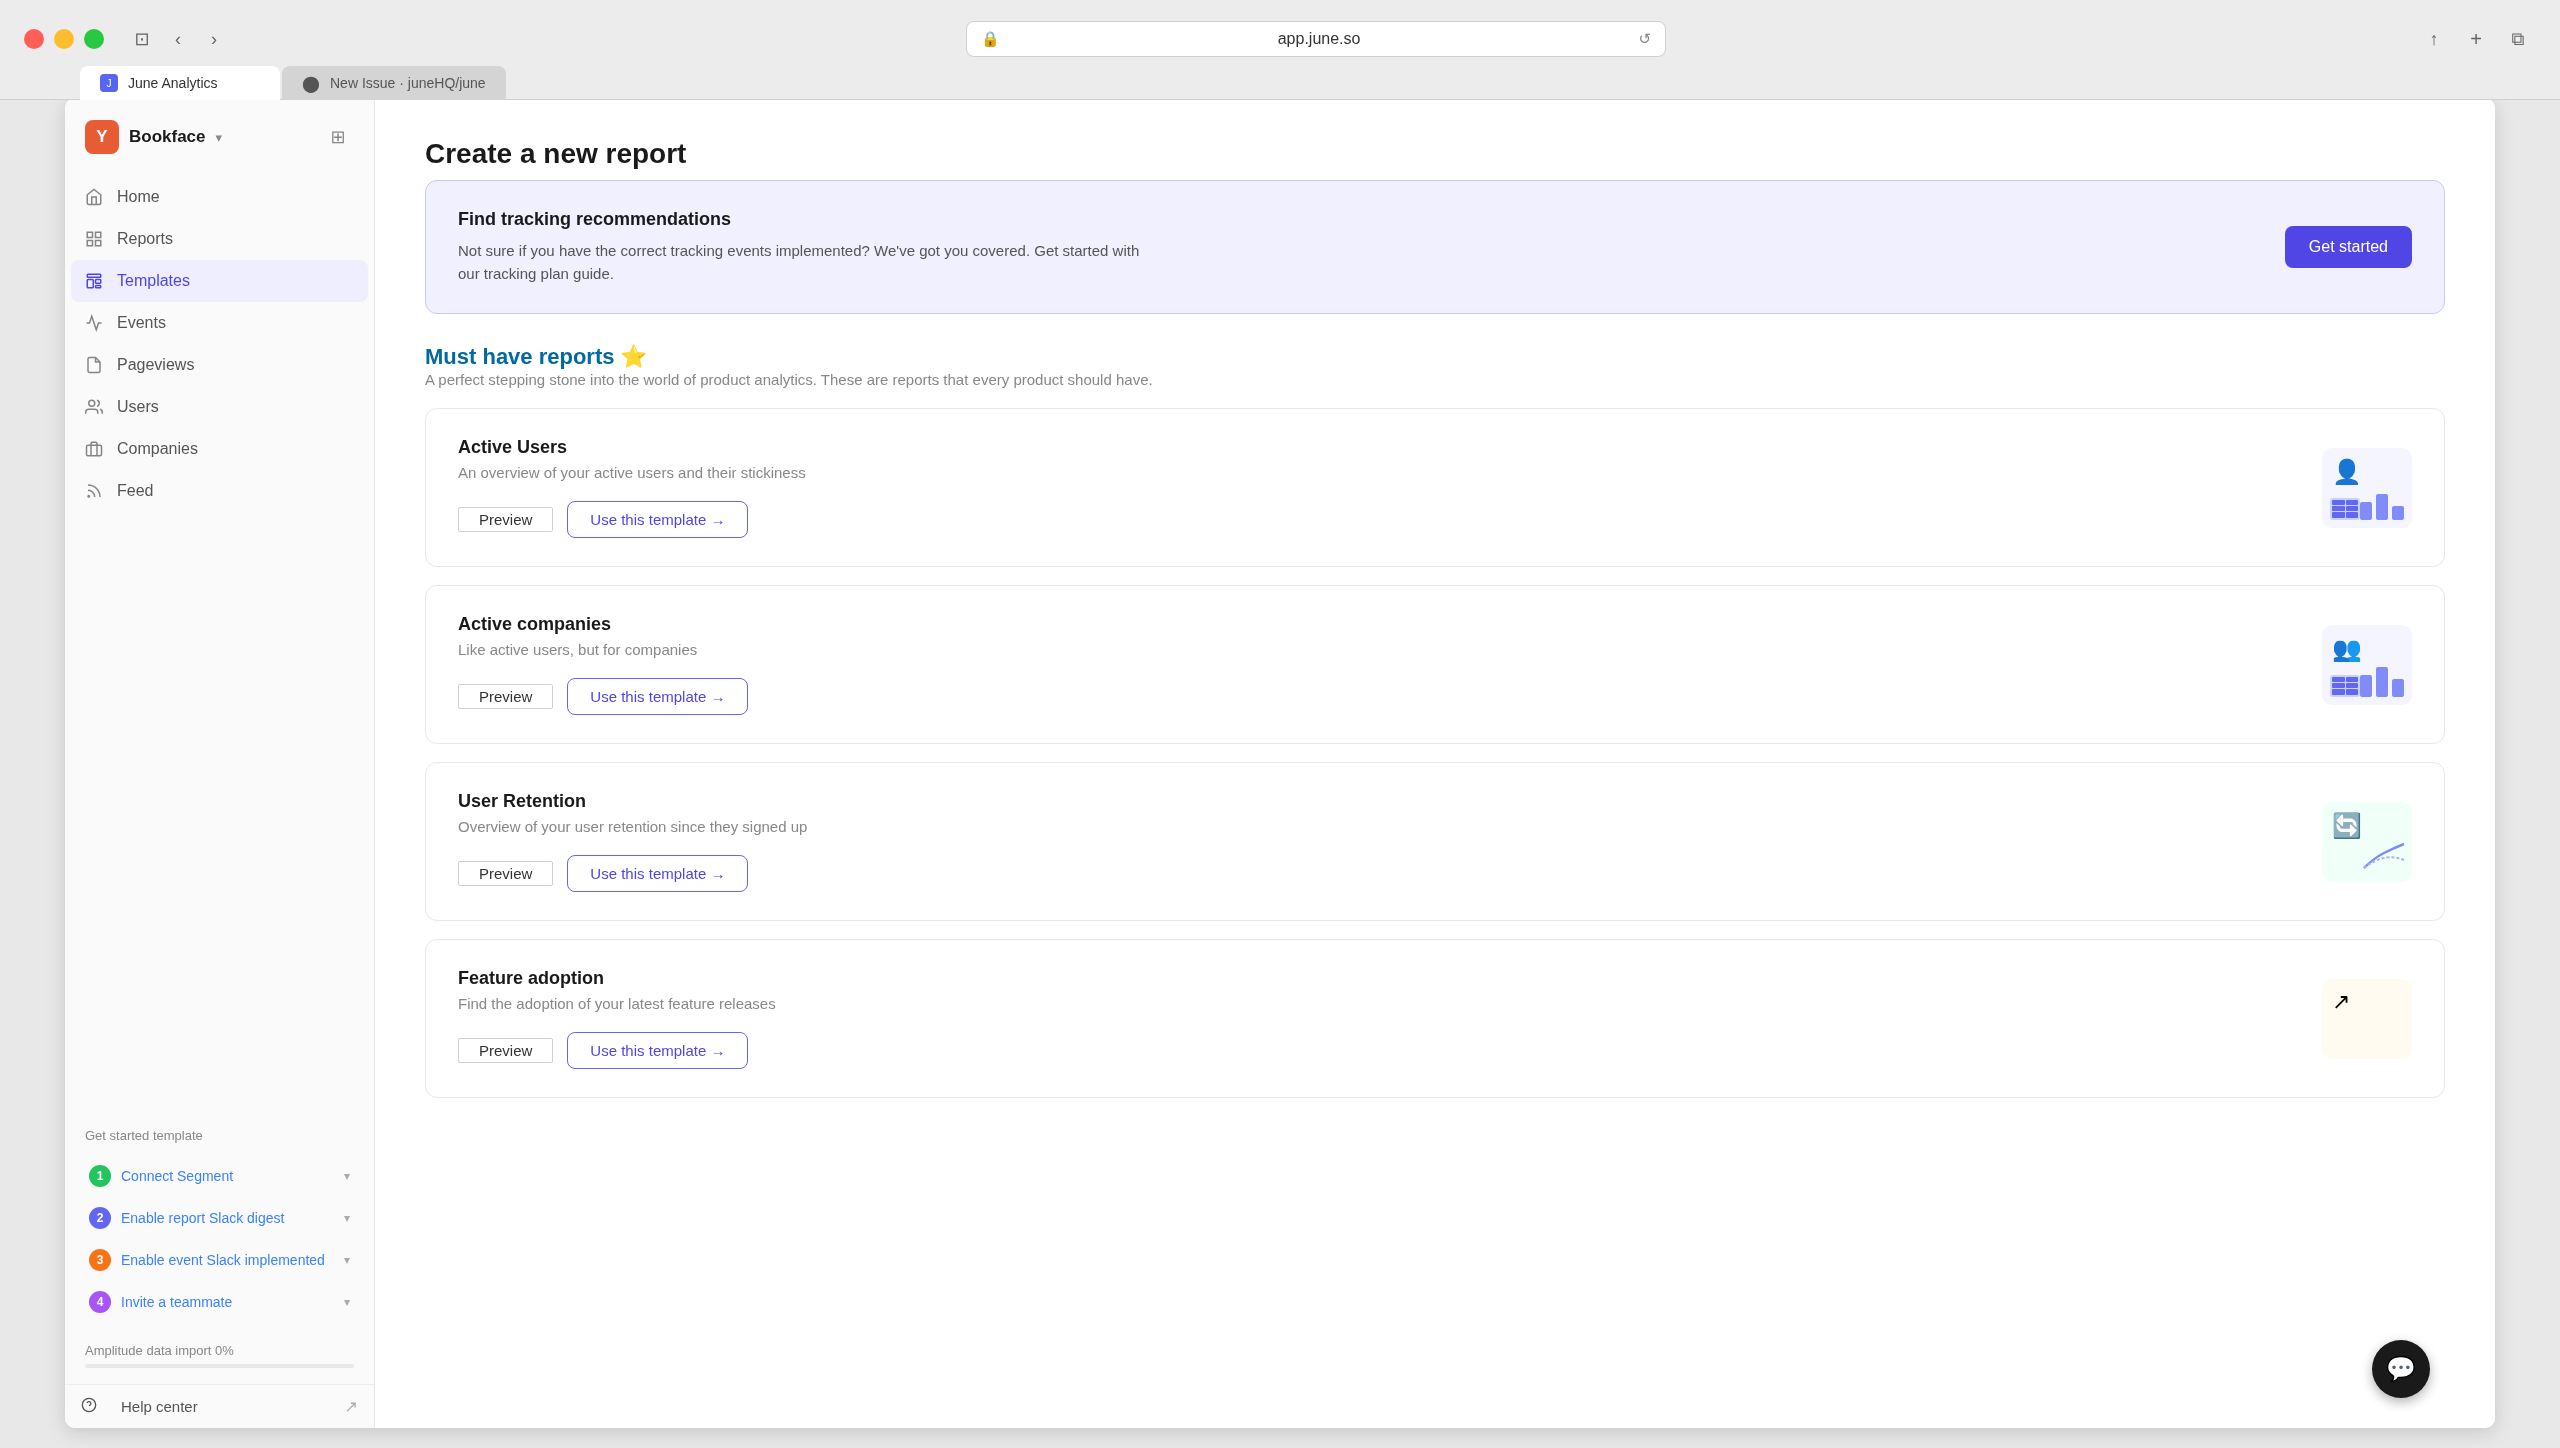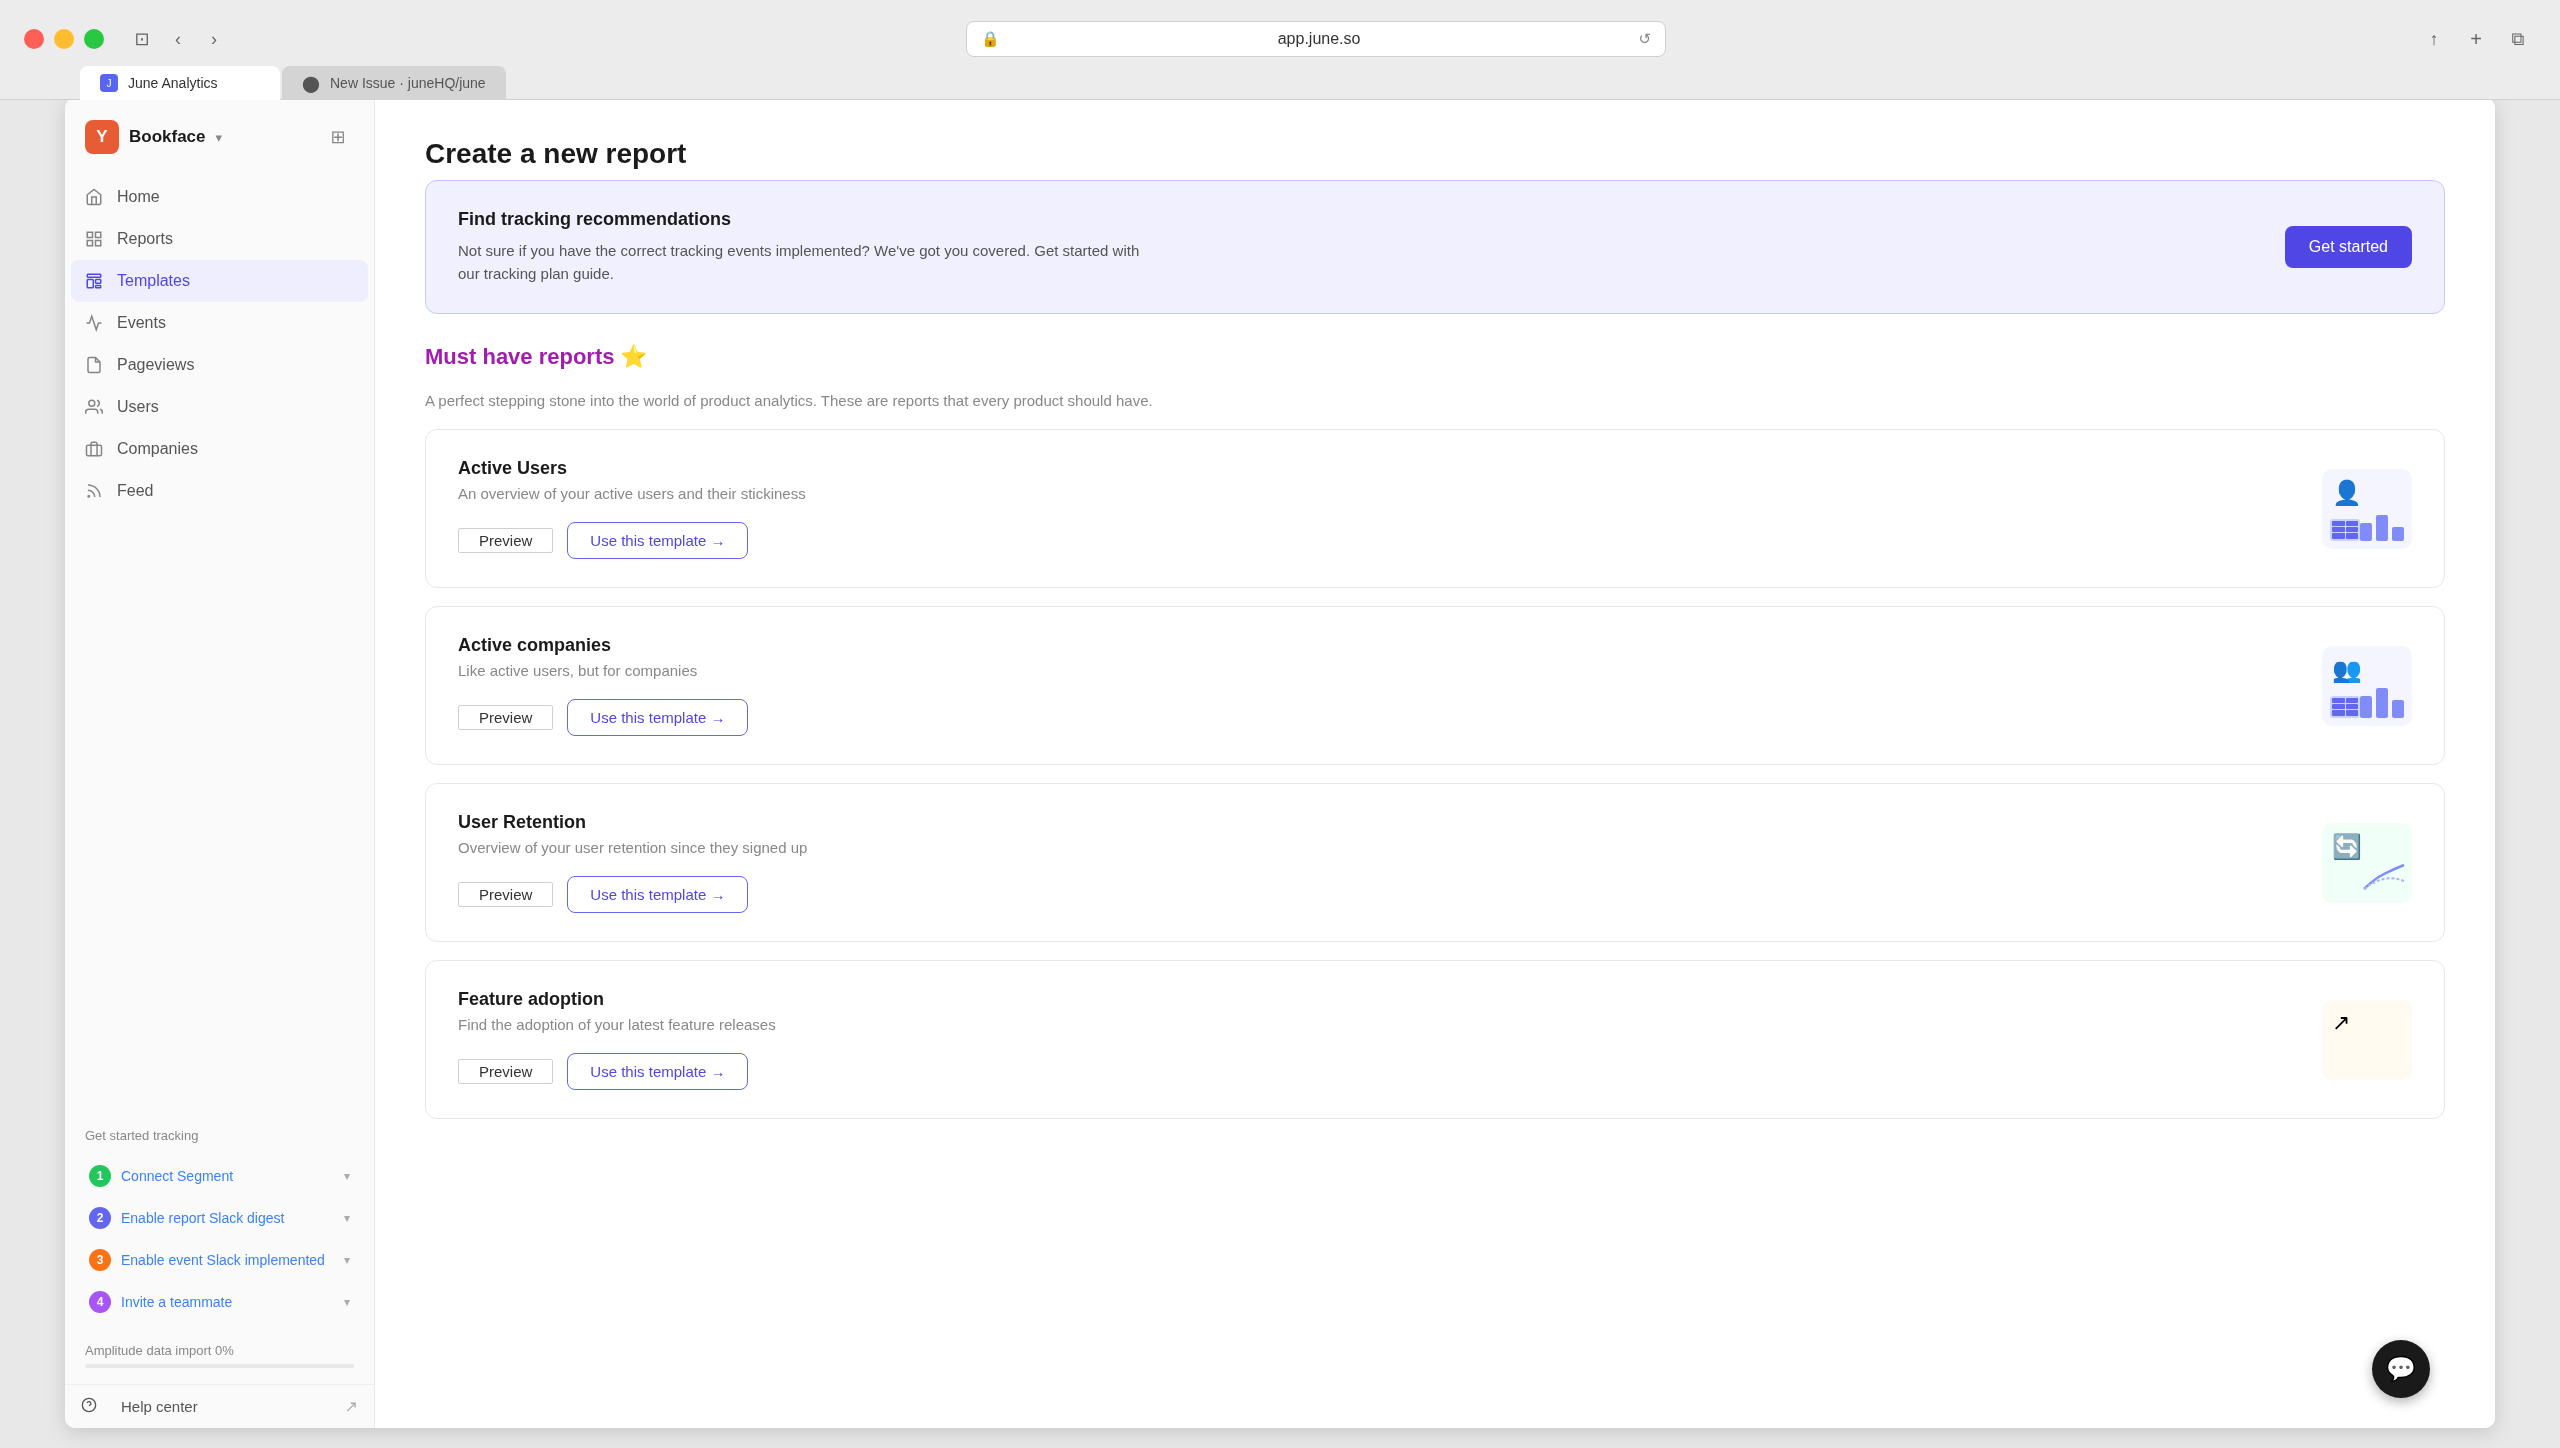--- a/index.html
+++ b/index.html
@@ -354,22 +354,22 @@
     
     .reports-section {
       background: white;
     }
     .section-header {
       margin-bottom: 20px;
     }
     .section-title {
       font-size: 22px;
       font-weight: 700;
-      color: #a21caf;
-      margin-bottom: 22px;
+      color: #0369a1;
+      margin-bottom: 1px;
     }
     .section-desc {
       font-size: 15px;
       color: #888;
     }
 
     
     .report-card {
       border: 1px solid #e8e8e8;
       border-radius: 12px;
@@ -615,21 +615,21 @@
               <circle cx="5" cy="19" r="1"></circle>
             </svg>
         </span>
         <span>Feed</span>
       </a>
     </nav>
 
     <div style="flex:1"></div>
 
     <div class="checklist-section">
-      <div class="checklist-title">Get started tracking</div>
+      <div class="checklist-title">Get started template</div>
       <div class="checklist-item">
         <div class="checklist-left">
           <div class="checklist-num num-green">1</div>
           <span class="checklist-text">Connect Segment</span>
         </div>
         <span class="checklist-chevron">▾</span>
       </div>
       <div class="checklist-item">
         <div class="checklist-left">
           <div class="checklist-num num-blue">2</div>

